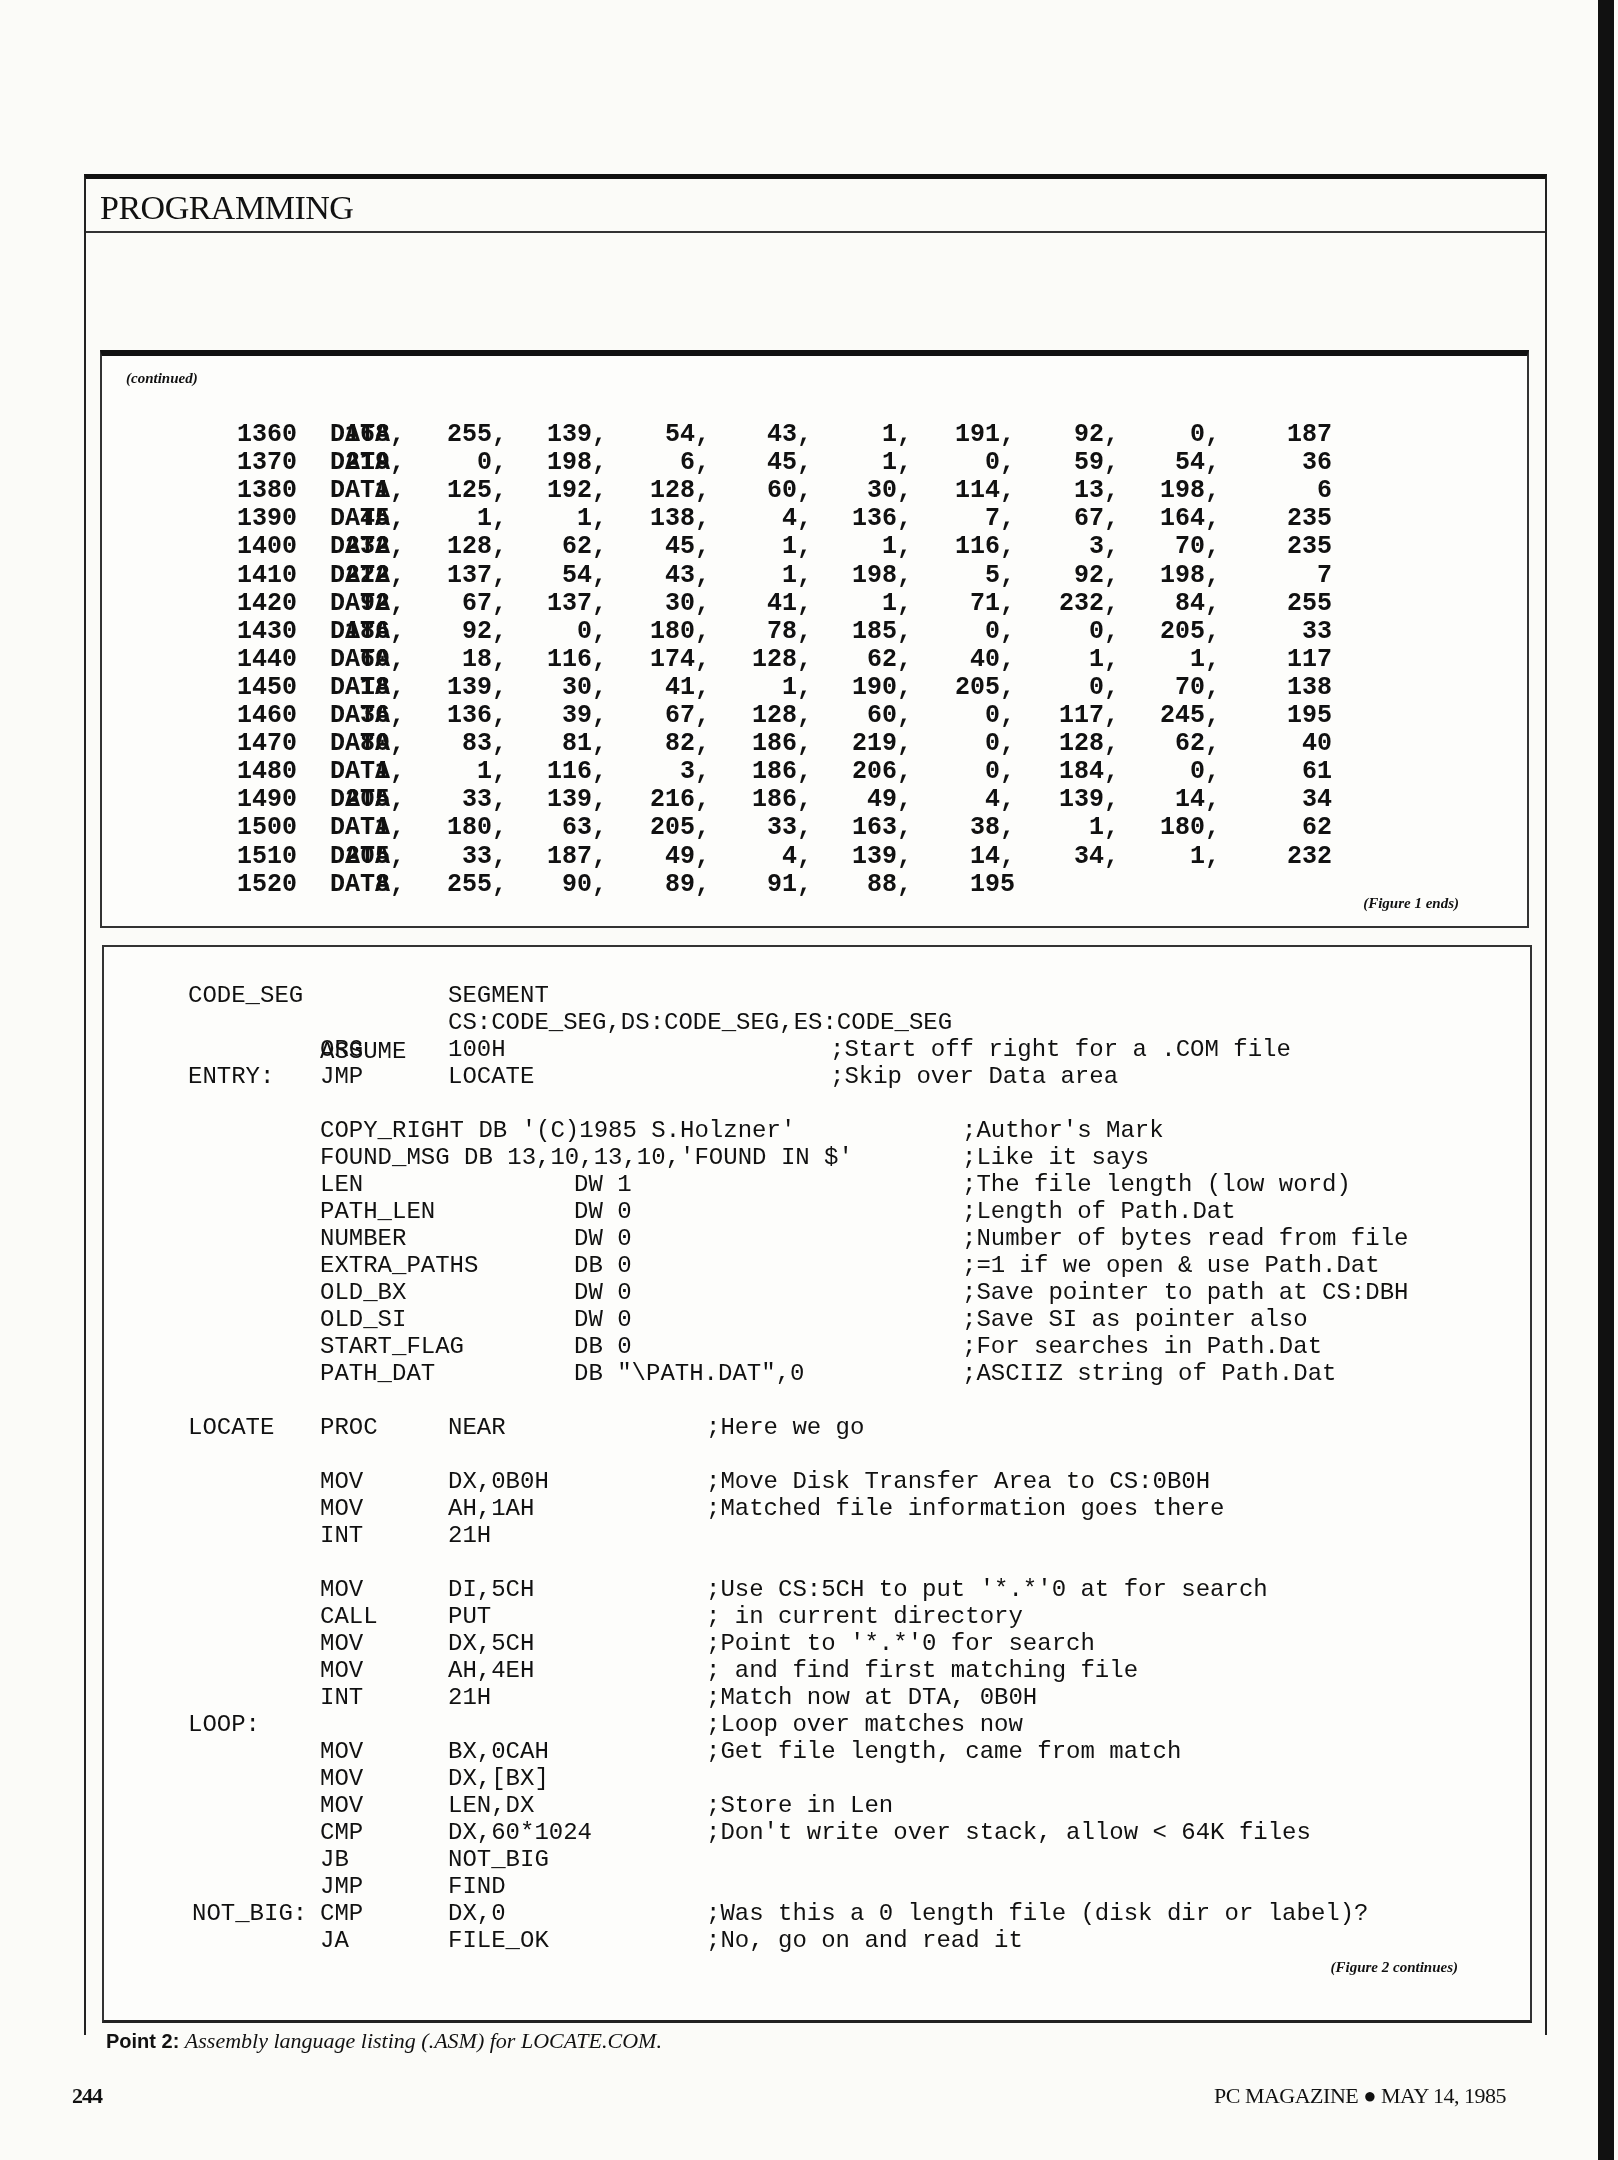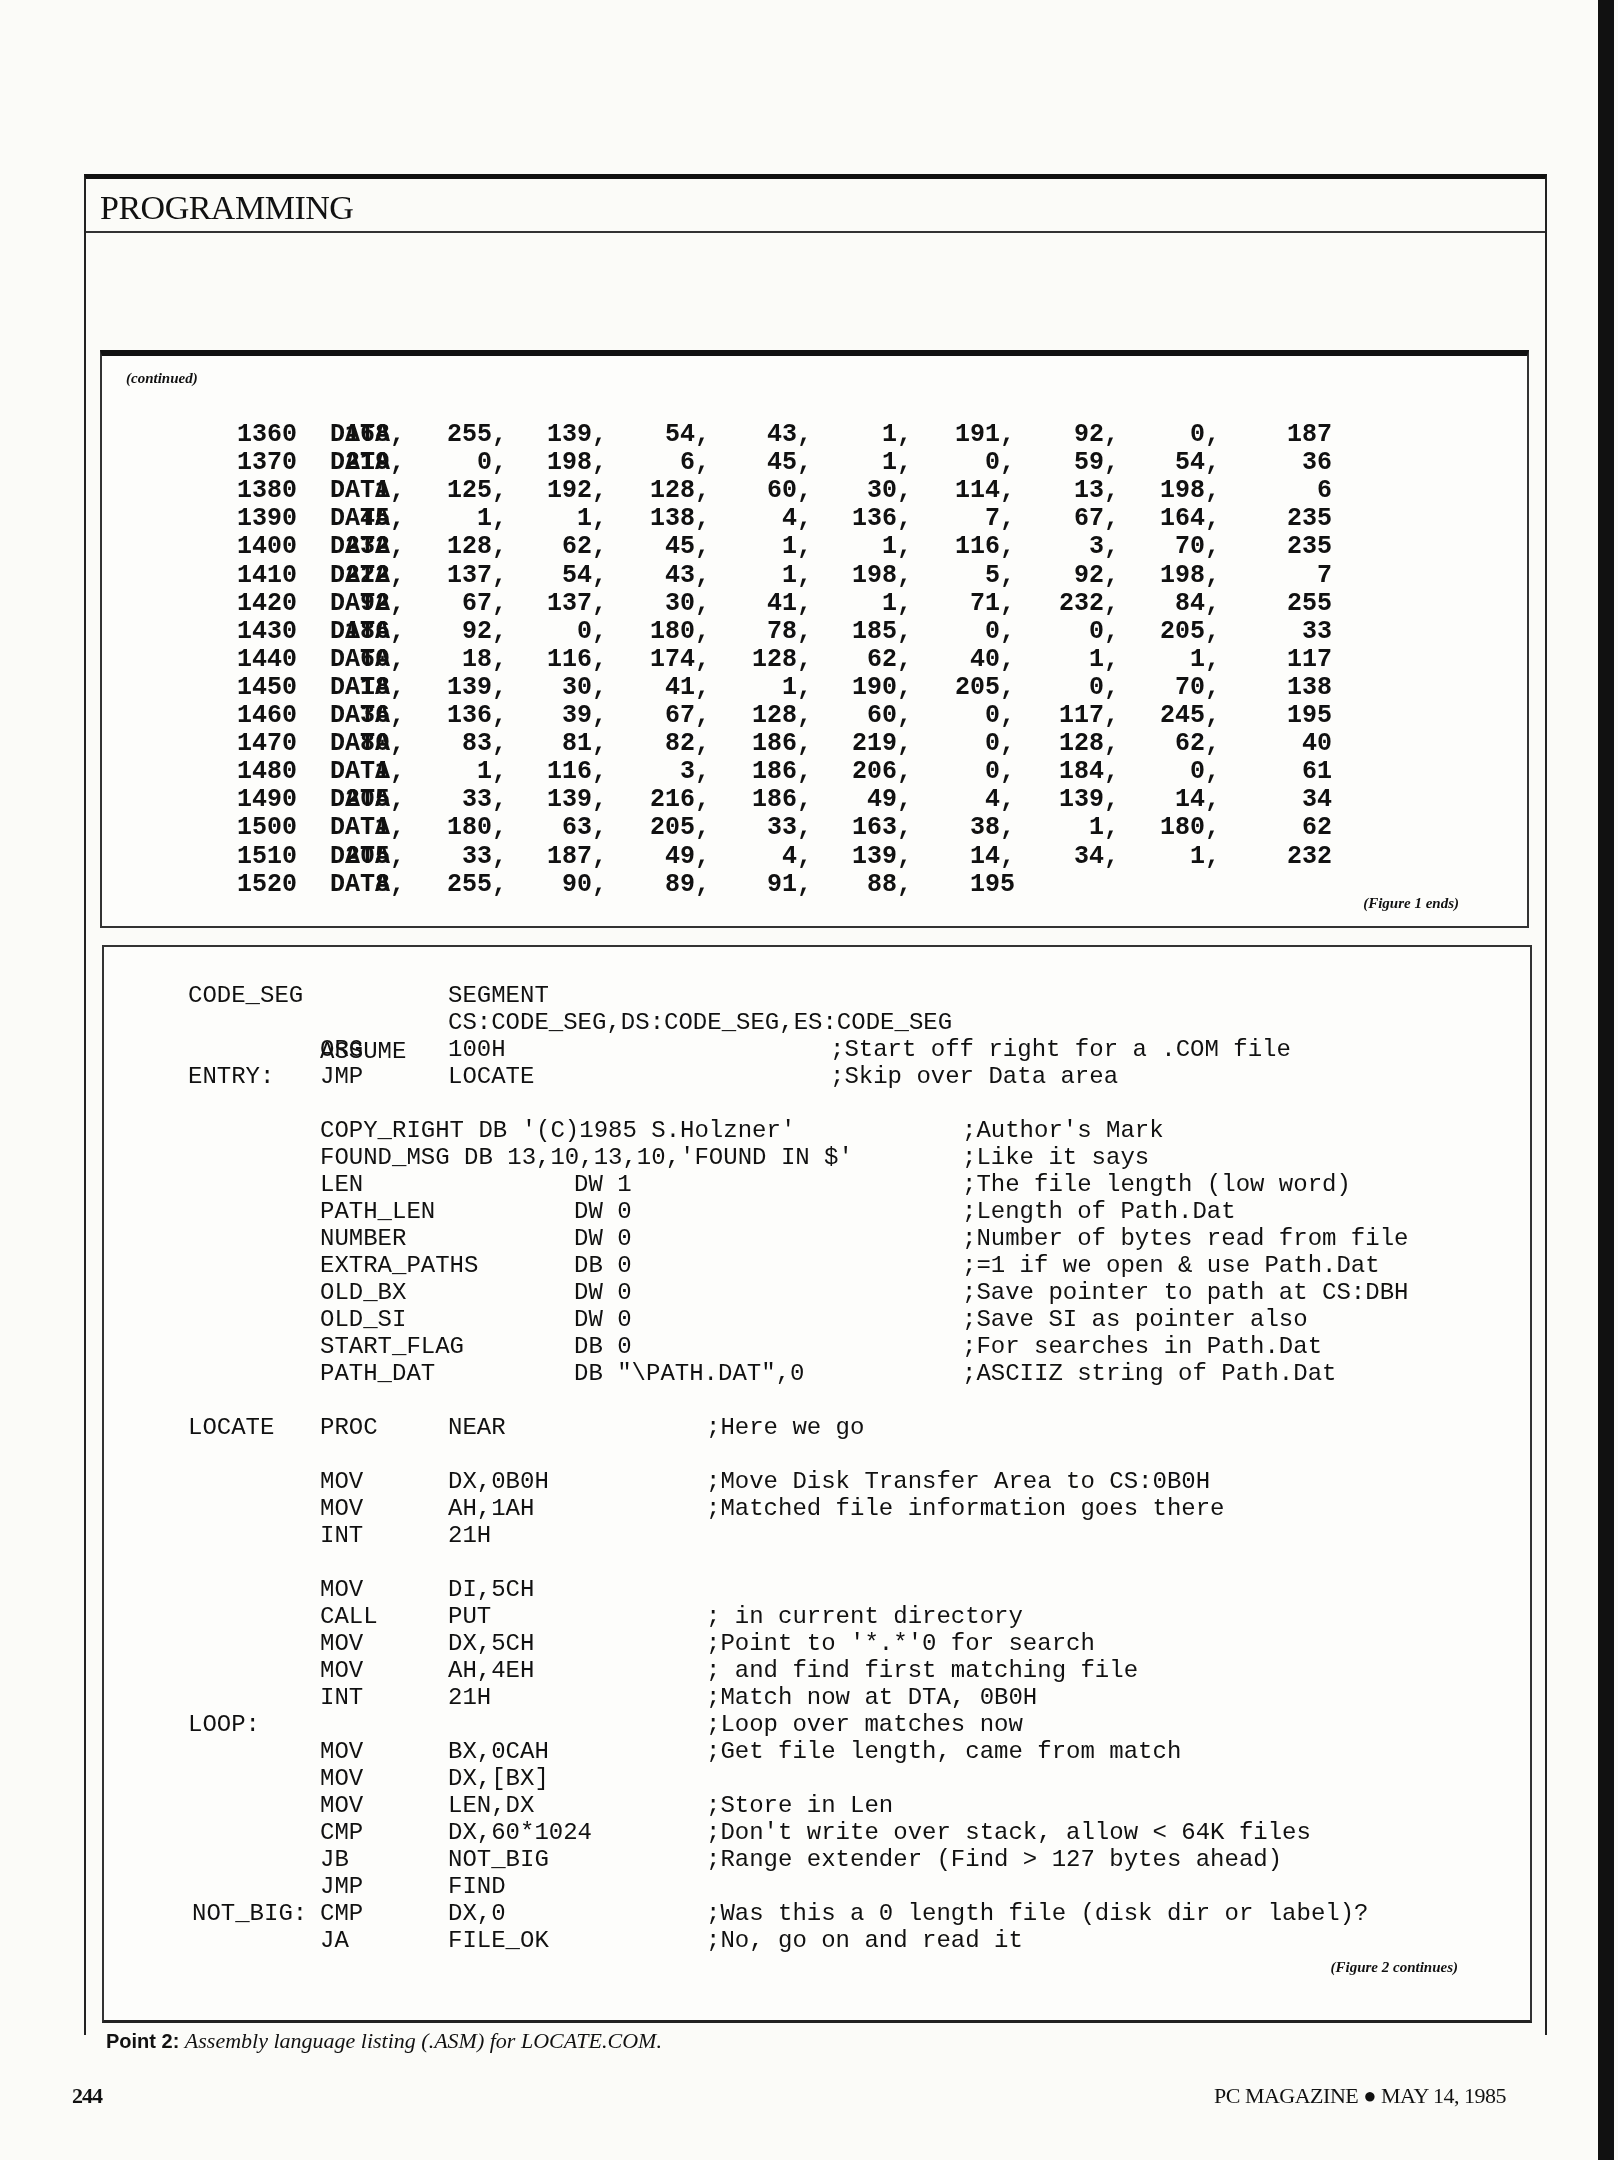--- a/index.html
+++ b/index.html
@@ -78,31 +78,31 @@
       <div class="code-line" style="top: 359px; left: 0px; width: 1400px;"><span style="left: 216px;">OLD_SI</span><span style="left: 470px;">DW 0</span><span style="left: 858px;">;Save SI as pointer also</span></div>
       <div class="code-line" style="top: 386px; left: 0px; width: 1400px; text-decoration: underline;"><span style="left: 216px;">START_FLAG</span><span style="left: 470px;">DB 0</span><span style="left: 858px;">;For searches in Path.Dat</span></div>
       <div class="code-line" style="top: 413px; left: 0px; width: 1400px;"><span style="left: 216px;">PATH_DAT</span><span style="left: 470px;">DB "\PATH.DAT",0</span><span style="left: 858px;">;ASCIIZ string of Path.Dat</span></div>
       <div class="code-line" style="top: 440px; left: 0px; width: 1400px;"></div>
       <div class="code-line" style="top: 467px; left: 0px; width: 1400px;"><span style="left: 84px;">LOCATE</span><span style="left: 216px;">PROC</span><span style="left: 344px;">NEAR</span><span style="left: 602px;">;Here we go</span></div>
       <div class="code-line" style="top: 494px; left: 0px; width: 1400px;"></div>
       <div class="code-line" style="top: 521px; left: 0px; width: 1400px;"><span style="left: 216px;">MOV</span><span style="left: 344px;">DX,0B0H</span><span style="left: 602px;">;Move Disk Transfer Area to CS:0B0H</span></div>
       <div class="code-line" style="top: 548px; left: 0px; width: 1400px;"><span style="left: 216px;">MOV</span><span style="left: 344px;">AH,1AH</span><span style="left: 602px;">;Matched file information goes there</span></div>
       <div class="code-line" style="top: 575px; left: 0px; width: 1400px;"><span style="left: 216px;">INT</span><span style="left: 344px;">21H</span></div>
       <div class="code-line" style="top: 602px; left: 0px; width: 1400px;"></div>
-      <div class="code-line" style="top: 629px; left: 0px; width: 1400px;"><span style="left: 216px;">MOV</span><span style="left: 344px;">DI,5CH</span></div>
+      <div class="code-line" style="top: 629px; left: 0px; width: 1400px;"><span style="left: 216px;">MOV</span><span style="left: 344px;">DI,5CH</span><span style="left: 602px;">;Use CS:5CH to put '*.*'0 at for search</span></div>
       <div class="code-line" style="top: 656px; left: 0px; width: 1400px;"><span style="left: 216px;">CALL</span><span style="left: 344px;">PUT</span><span style="left: 602px;">; in current directory</span></div>
       <div class="code-line" style="top: 683px; left: 0px; width: 1400px;"><span style="left: 216px;">MOV</span><span style="left: 344px;">DX,5CH</span><span style="left: 602px;">;Point to '*.*'0 for search</span></div>
       <div class="code-line" style="top: 710px; left: 0px; width: 1400px;"><span style="left: 216px;">MOV</span><span style="left: 344px;">AH,4EH</span><span style="left: 602px;">; and find first matching file</span></div>
       <div class="code-line" style="top: 737px; left: 0px; width: 1400px;"><span style="left: 216px;">INT</span><span style="left: 344px;">21H</span><span style="left: 602px;">;Match now at DTA, 0B0H</span></div>
       <div class="code-line" style="top: 764px; left: 0px; width: 1400px;"><span style="left: 84px;">LOOP:</span><span style="left: 602px;">;Loop over matches now</span></div>
       <div class="code-line" style="top: 791px; left: 0px; width: 1400px;"><span style="left: 216px;">MOV</span><span style="left: 344px;">BX,0CAH</span><span style="left: 602px;">;Get file length, came from match</span></div>
       <div class="code-line" style="top: 818px; left: 0px; width: 1400px;"><span style="left: 216px;">MOV</span><span style="left: 344px;">DX,[BX]</span></div>
       <div class="code-line" style="top: 845px; left: 0px; width: 1400px;"><span style="left: 216px;">MOV</span><span style="left: 344px;">LEN,DX</span><span style="left: 602px;">;Store in Len</span></div>
       <div class="code-line" style="top: 872px; left: 0px; width: 1400px;"><span style="left: 216px;">CMP</span><span style="left: 344px;">DX,60*1024</span><span style="left: 602px;">;Don't write over stack, allow &lt; 64K files</span></div>
-      <div class="code-line" style="top: 899px; left: 0px; width: 1400px;"><span style="left: 216px;">JB</span><span style="left: 344px;">NOT_BIG</span><span style="left: 602px;">;Range extender (Find &gt; 127 bytes ahead)</span></div>
+      <div class="code-line" style="top: 899px; left: 0px; width: 1400px;"><span style="left: 216px;">JB</span><span style="left: 344px;">NOT_BIG</span></div>
       <div class="code-line" style="top: 926px; left: 0px; width: 1400px;"><span style="left: 216px;">JMP</span><span style="left: 344px;">FIND</span></div>
       <div class="code-line" style="top: 953px; left: 0px; width: 1400px;"><span style="left: 88px;">NOT_BIG:</span><span style="left: 216px;">CMP</span><span style="left: 344px;">DX,0</span><span style="left: 602px;">;Was this a 0 length file (disk dir or label)?</span></div>
       <div class="code-line" style="top: 980px; left: 0px; width: 1400px;"><span style="left: 216px;">JA</span><span style="left: 344px;">FILE_OK</span><span style="left: 602px;">;No, go on and read it</span></div>
     </div>
   <div class="fig2-cont">(Figure 2 continues)</div>
 </div>
 
 <div class="caption">
   <b>Point 2:</b>
   <i>Assembly language listing (.ASM) for LOCATE.COM.</i>

